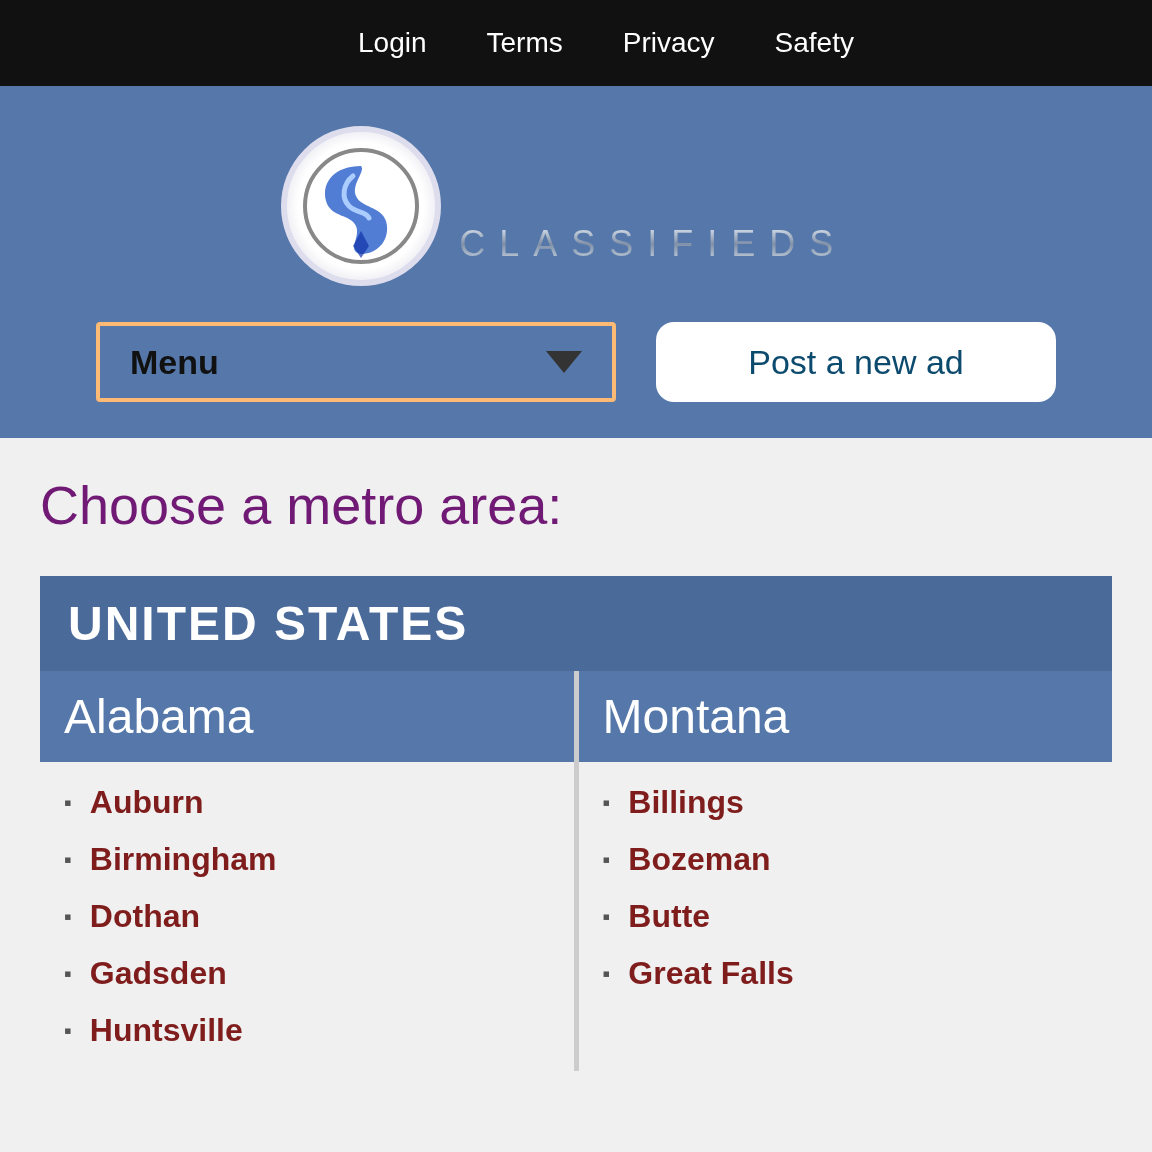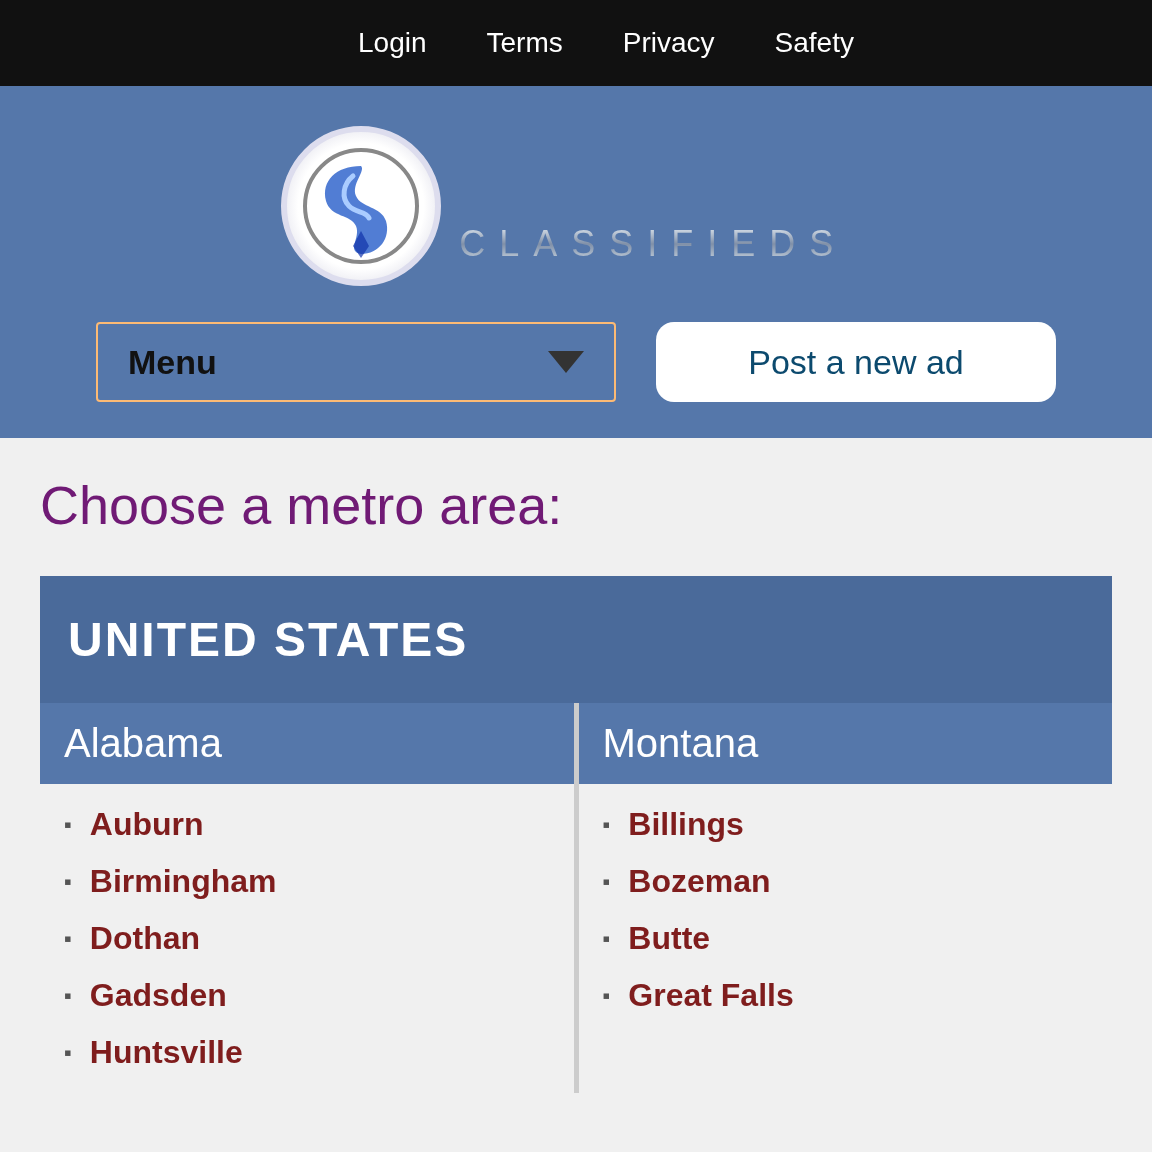--- a/index.html
+++ b/index.html
@@ -87,21 +87,21 @@
       display: flex;
       align-items: center;
       gap: 40px;
       width: 100%;
       max-width: 960px;
       margin: 0 auto;
     }
     #menu-dropdown {
       flex: 0 0 520px;
       height: 80px;
-      border: 2px solid #fdba74;
+      border: 4px solid #fdba74;
       background: #5577aa;
       display: flex;
       align-items: center;
       justify-content: space-between;
       padding: 0 30px;
       cursor: pointer;
       border-radius: 4px;
     }
     #menu-label {
       font-size: 34px;
@@ -138,21 +138,21 @@
       font-size: 54px;
       font-weight: 400;
       color: #701a75;
       margin-bottom: 40px;
       font-family: Arial, sans-serif;
     }
 
     
     #country-header {
       background: #4a6a9a;
-      padding: 36px 28px;
+      padding: 20px 28px;
       margin-bottom: 0;
     }
     #country-title {
       font-size: 48px;
       font-weight: 900;
       color: #fff;
       font-family: Arial, sans-serif;
       letter-spacing: 2px;
     }
 
@@ -169,21 +169,21 @@
     }
     .state-column:last-child {
       border-right: none;
     }
     .state-header {
       background: #5577aa;
       padding: 18px 24px;
       margin-bottom: 0;
     }
     .state-name {
-      font-size: 40px;
+      font-size: 48px;
       color: #fff;
       font-family: Arial, sans-serif;
       font-weight: 400;
     }
     .city-list {
       list-style: none;
       padding: 12px 0;
     }
     .city-list li {
       display: flex;

